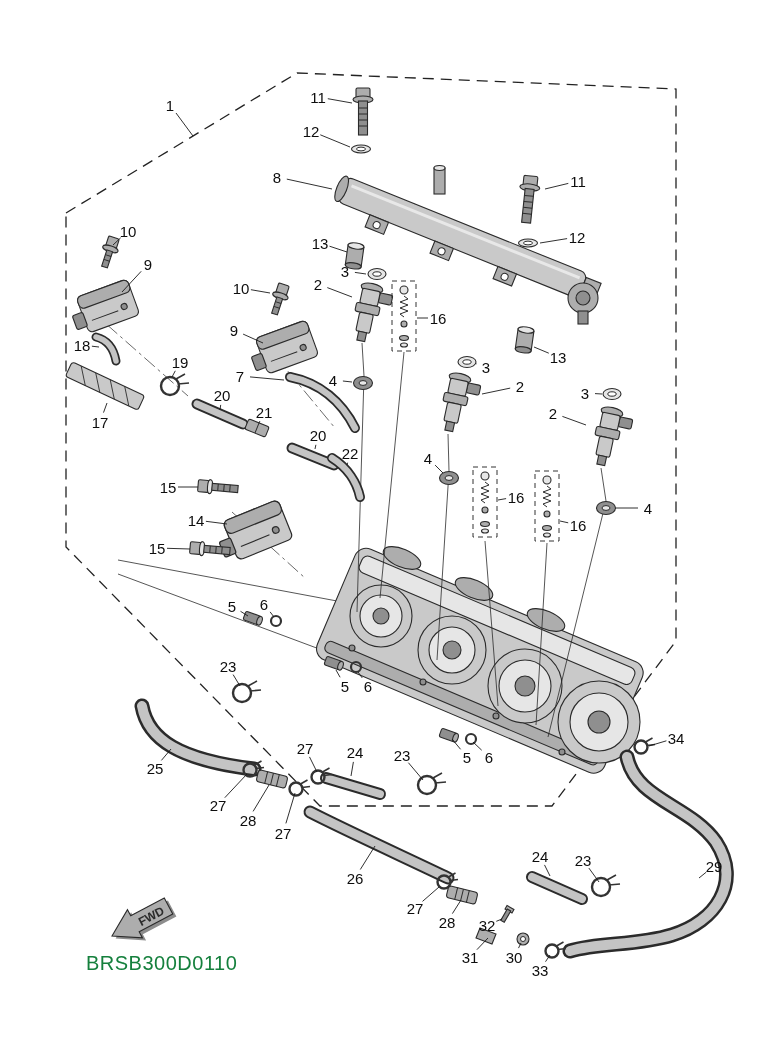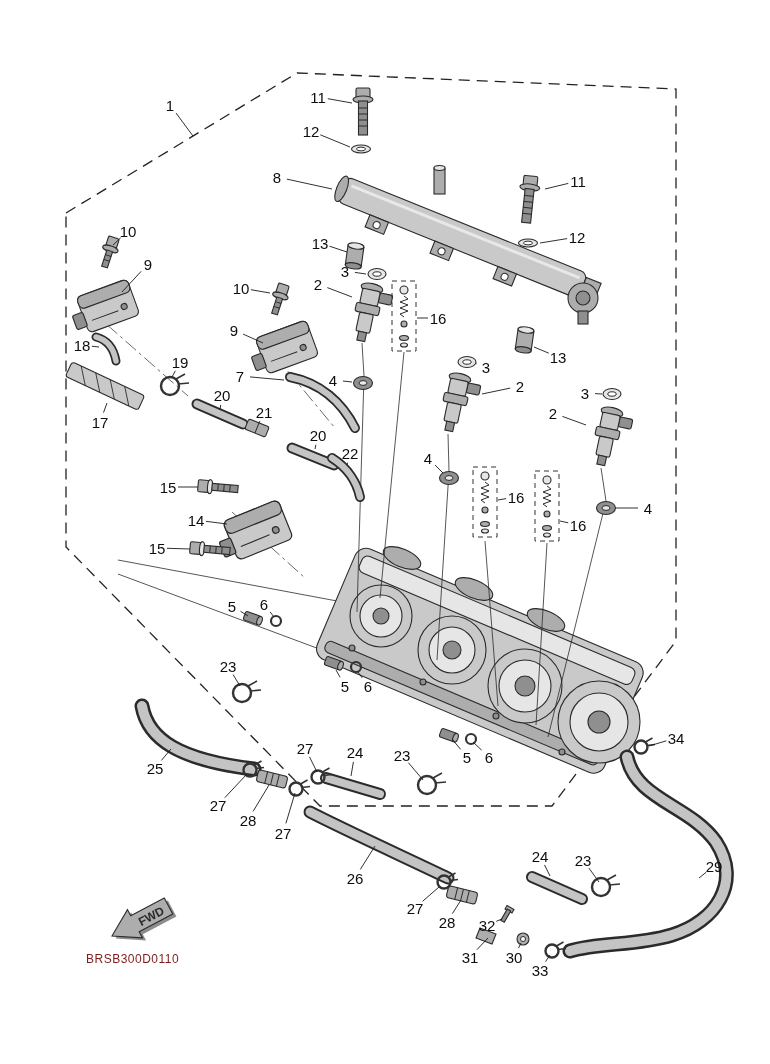--- a/index.html
+++ b/index.html
@@ -17,21 +17,21 @@
   .callout{font-family:"Liberation Sans",sans-serif;font-size:15px;fill:#0d0d0d;
            text-anchor:middle;dominant-baseline:central;}
   .hose-o{fill:none;stroke:#2b2b2b;stroke-linecap:round;}
   .hose-i{fill:none;stroke:#c4c4c4;stroke-linecap:round;}
   .clamp{fill:none;stroke:#333;stroke-width:2.4;}
   .clamp-tail{fill:none;stroke:#333;stroke-width:1.6;}
   .dashbox{fill:none;stroke:#333;stroke-width:1;stroke-dasharray:5 4;}
   .centerline{stroke:#444;stroke-width:.8;stroke-dasharray:14 4 3 4;fill:none;}
   .fwd-text{font-family:"Liberation Sans",sans-serif;font-weight:bold;font-size:12px;
             fill:#2b2b2b;text-anchor:middle;dominant-baseline:central;}
-  .diagram-code{position:absolute;left:86px;top:952px;font-size:12px;color:#7f1d1d;
+  .diagram-code{position:absolute;left:86px;top:952px;font-size:20px;color:#15803d;
                 letter-spacing:.5px;}
 </style>
 </head>
 <body>
 
 <div class="stage">
 <svg width="770" height="1064" viewBox="0 0 770 1064">
 
   <rect x="0" y="0" width="770" height="1064" fill="#ffffff"></rect>
 

